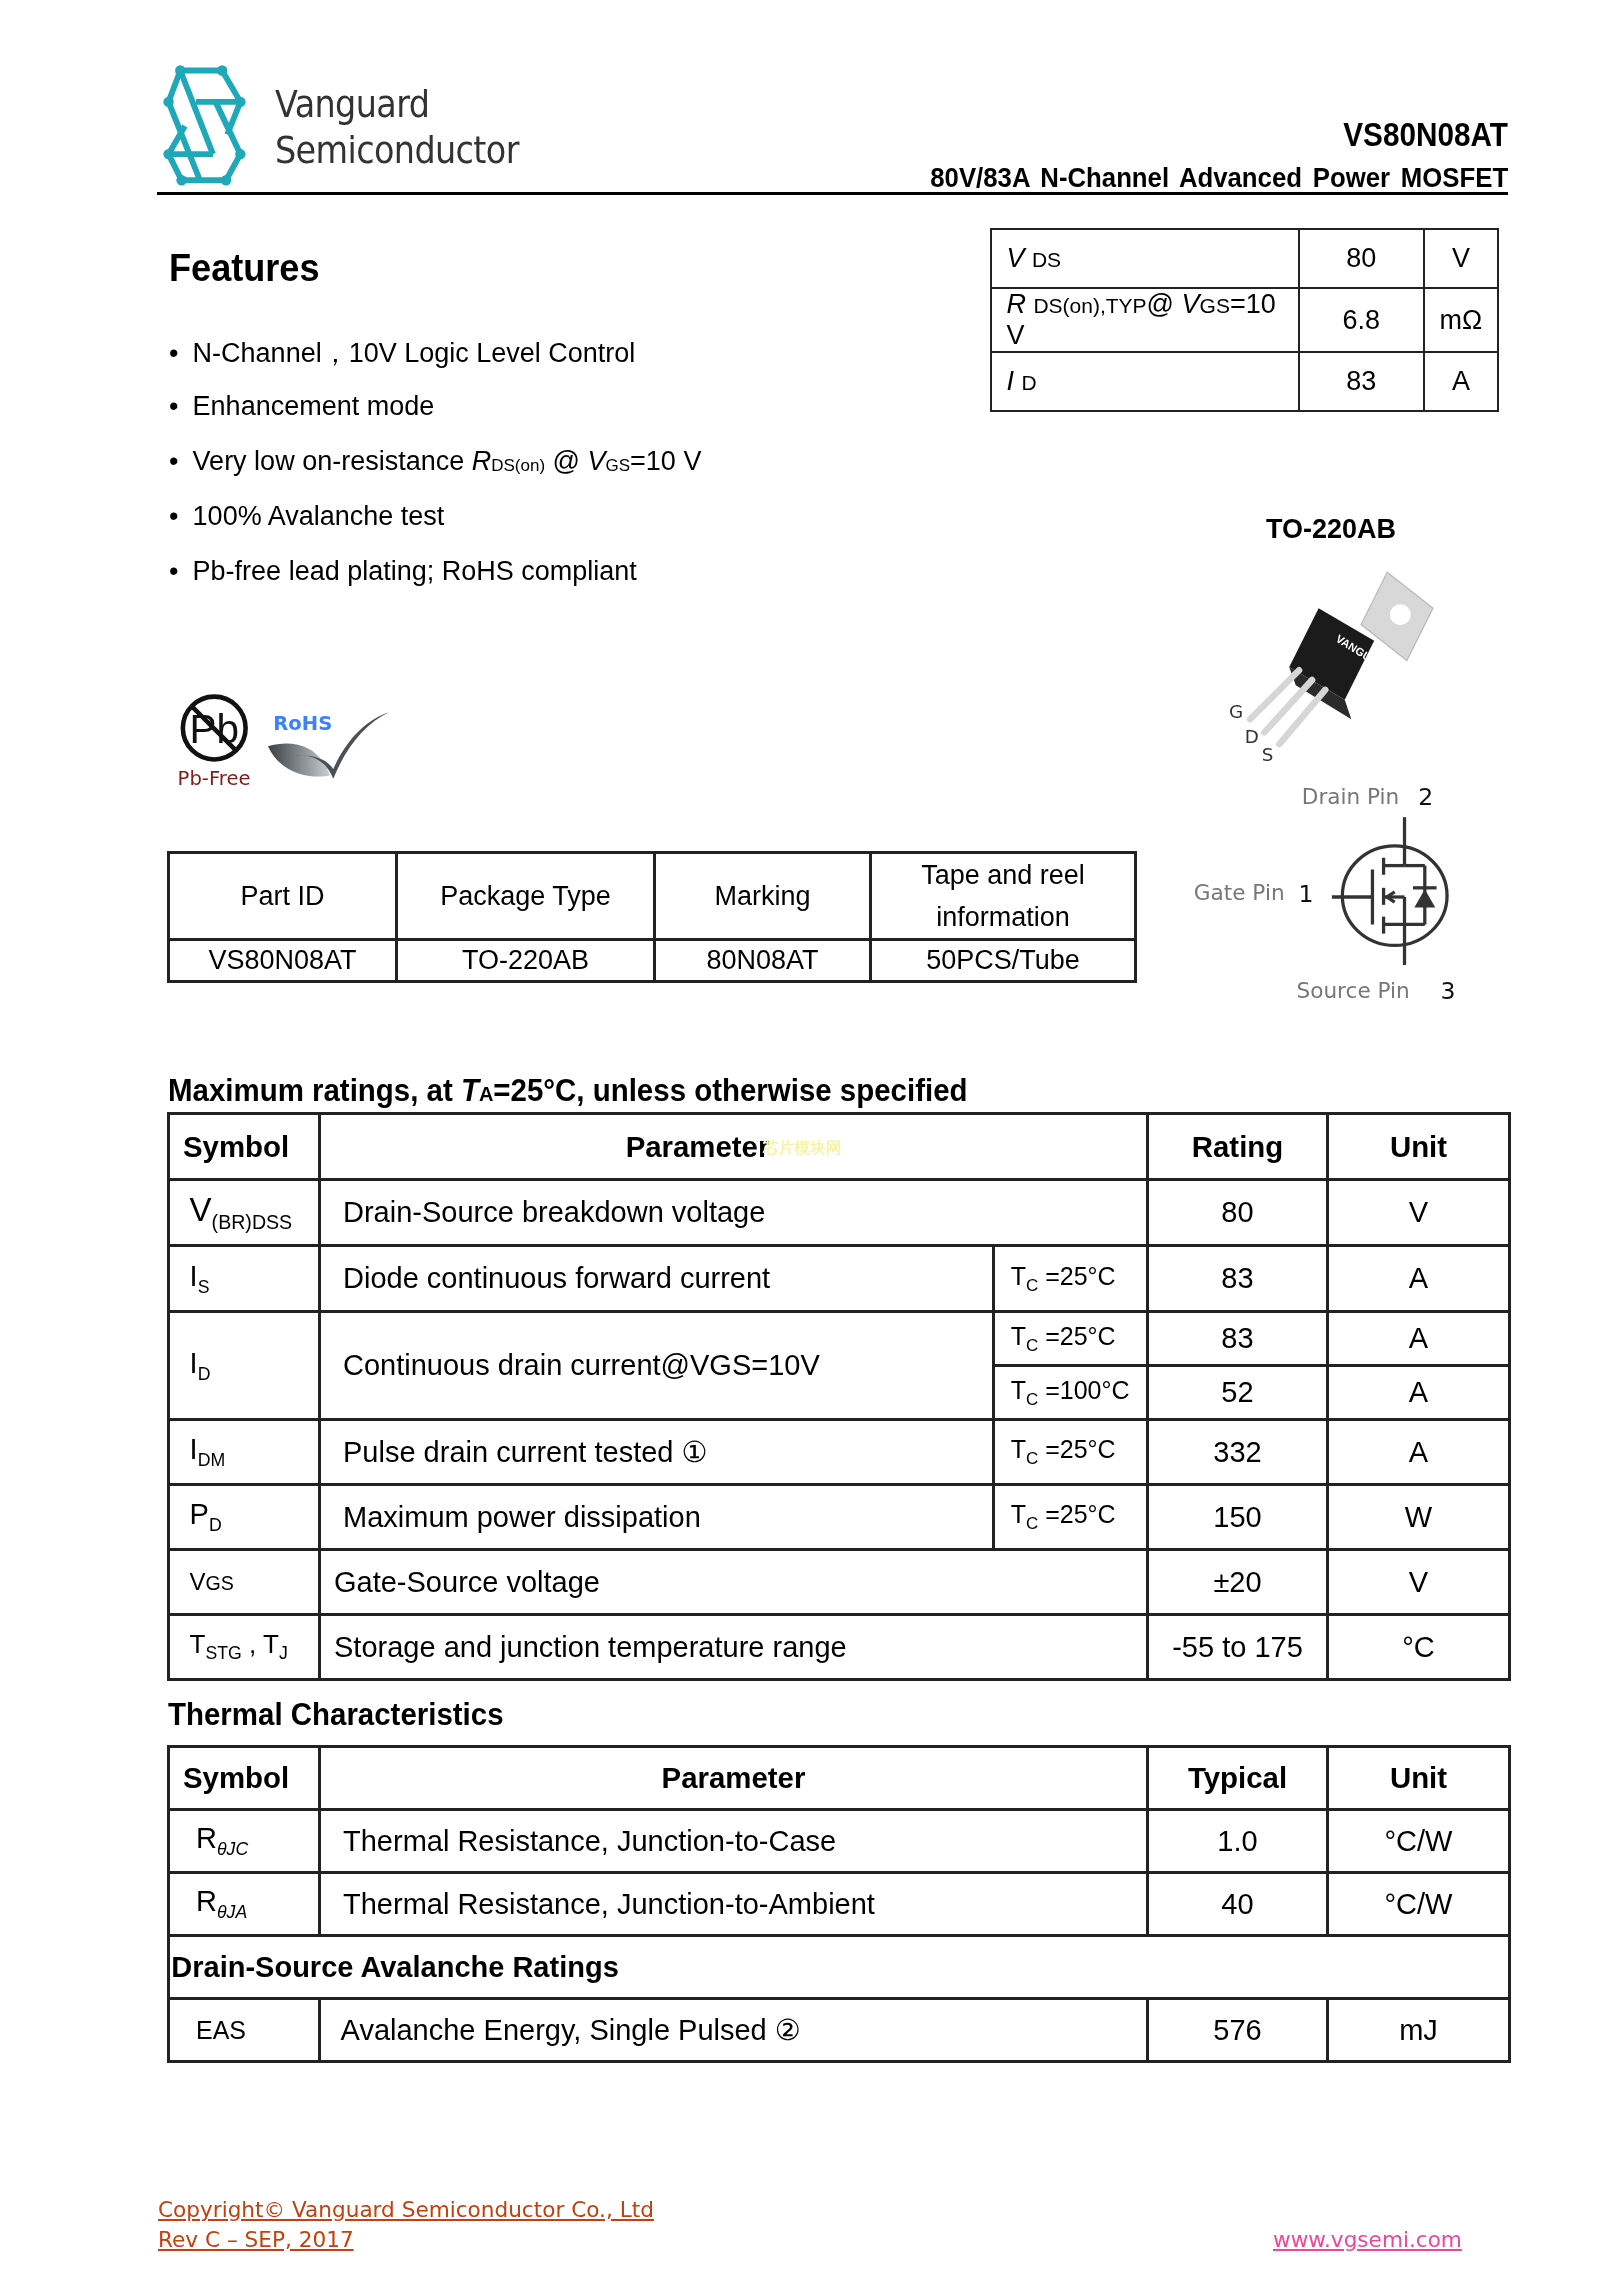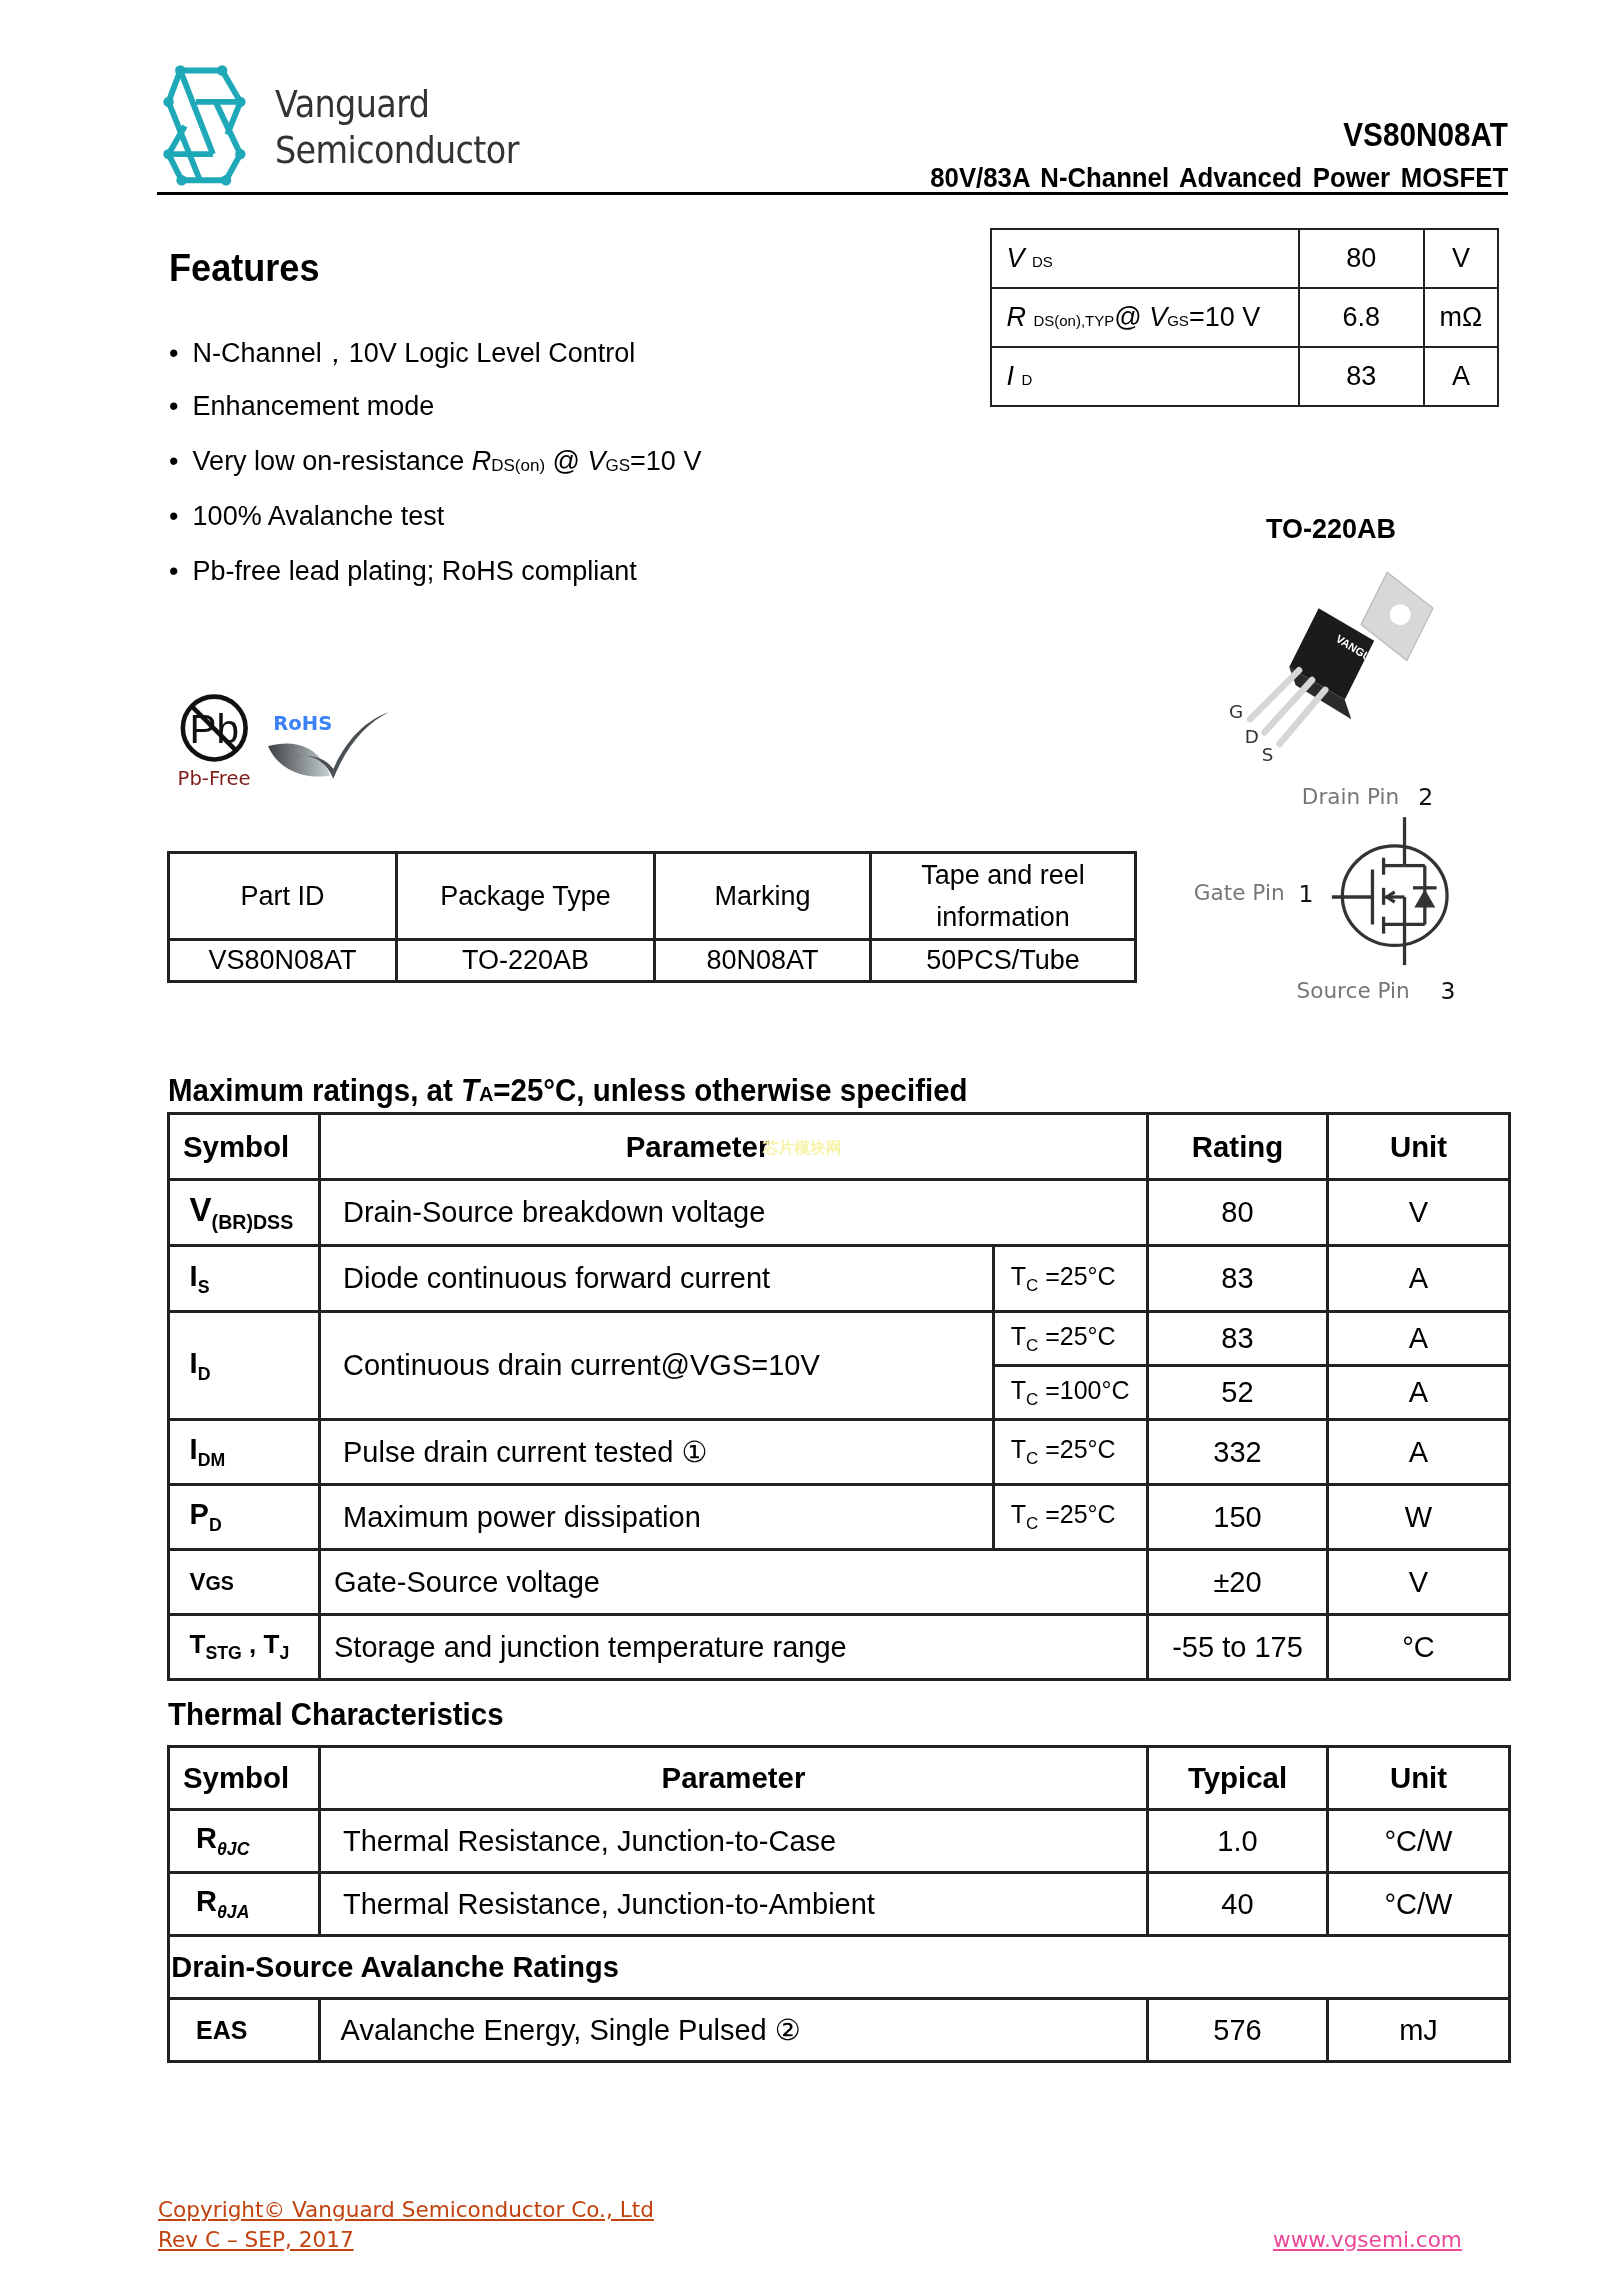--- a/index.html
+++ b/index.html
@@ -12,21 +12,21 @@
   #hdr-rule { left:157px; top:192px; width:1351px; height:2.6px; background:#000; }
   #part-title { right:115px; top:116px; font-size:33px; font-weight:bold; transform:scaleX(0.9); transform-origin:right; white-space:nowrap; }
   #part-subtitle { right:115px; top:162px; font-size:28px; font-weight:bold; transform:scaleX(0.92); transform-origin:right; white-space:nowrap; word-spacing:3.9px; }
 
   
   table { border-collapse:collapse; }
   #spec-table { left:990px; top:228px; }
   #spec-table td { border:2.6px solid #222; height:54px; font-size:27px; padding:0 14.4px; }
   #spec-table td.v, #spec-table td.u { text-align:center; }
   .it { font-style:italic; }
-  .sub-s { font-size:15px; }
+  .sub-s { font-size:21px; }
 
   
   #features-title { left:169px; top:247px; font-size:38px; font-weight:bold; transform:scaleX(0.95); transform-origin:left; }
   .feature { position:absolute; left:169px; font-size:27px; white-space:nowrap; }
   .feature .bullet { display:inline-block; width:23.6px; }
   .feature sub { font-size:17px; vertical-align:baseline; position:relative; top:1.3px; }
 
   
   #pbfree { left:175px; top:694px; width:85px; height:105px; }
   #rohs { left:268px; top:707px; width:124px; height:85px; }
@@ -44,21 +44,21 @@
 
   
   .section-title { position:absolute; font-size:31px; font-weight:bold; white-space:nowrap; }
   .section-title sub { font-size:21px; vertical-align:baseline; }
 
   
   .grid { position:absolute; }
   .grid td { border:3.3px solid #222; font-size:29px; padding:0; }
   .grid th { border:3.3px solid #222; font-size:29.4px; font-weight:bold; }
   .grid td.c { text-align:center; }
-  .grid td.sym { padding-left:19.6px; font-size:29px;font-weight:bold; }
+  .grid td.sym { padding-left:19.6px; font-size:29px; }
   .grid td.sym sub { font-size:17.7px; }
   .grid td.par { padding-left:22px; }
   .grid td.cond { padding-left:15.7px; font-size:25px; }
   .grid td.cond sub { font-size:17px; }
   .watermark { color:#f7f3a8; font-size:15.7px; margin-left:-6.5px; vertical-align:middle; }
 
   
   .footer { position:absolute; font-family:"DejaVu Sans", sans-serif; font-size:21.6px; color:#c2410c; white-space:nowrap;text-decoration:underline; }
   #site-link { color:#ec4899; text-decoration:underline; }
 </style>

